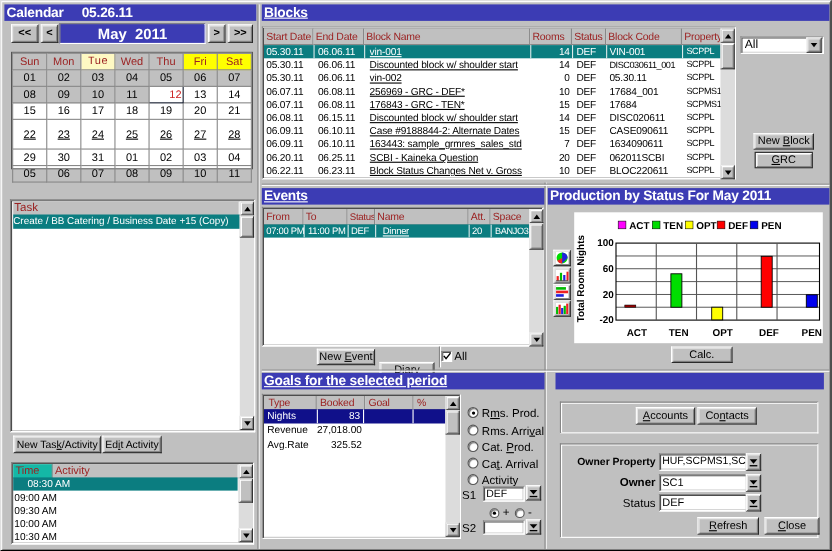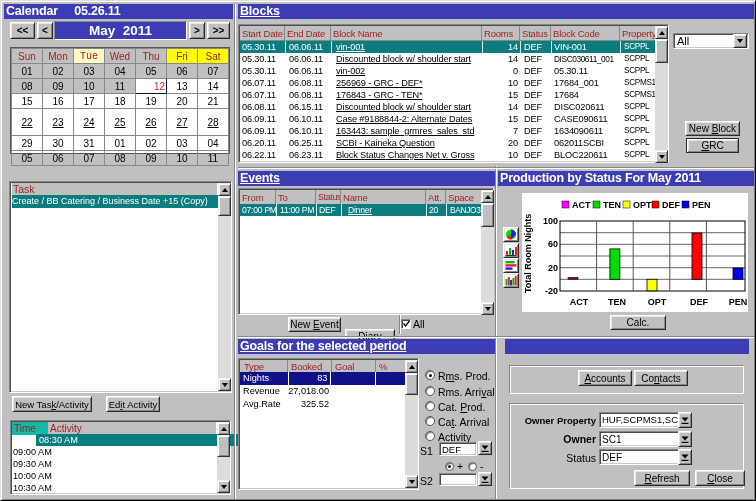--- a/index.html
+++ b/index.html
@@ -118,28 +118,28 @@
         </div>
     <div class="thumb" style="top:13px;height:20px;"></div>
     <div class="sbtn" style="bottom:0;">
           <div class="tri-dn"></div>
         </div>
   </div>
 </div>
 <div class="btn" style="left:11px;top:395px;width:80px;height:16px;font-size:9.5px;">
       <span>New Tas<u>k</u>/Activity</span>
     </div>
-<div class="btn" style="left:92px;top:395px;width:54px;height:16px;font-size:9.5px;margin-left:13px;">
+<div class="btn" style="left:92px;top:395px;width:54px;height:16px;font-size:9.5px;">
       <span>Ed<u>i</u>t Activity</span>
     </div>
 
 <div class="sunk" style="left:9px;top:419px;width:221px;height:75px;">
   <div class="cell hdrtxt" style="left:1px;top:1px;width:36px;height:13px;background:#14b8a6;border-right:1px solid #888;font-size:10px;line-height:13px;padding-left:2px;">Time</div>
   <div class="cell hdrtxt" style="left:37px;top:1px;width:168px;height:13px;background:#c0c0c0;font-size:10px;line-height:13px;padding-left:2px;">Activity</div>
-  <div class="cell teal" style="left:1px;top:13px;width:204px;height:12px;line-height:12px;padding-left:3px;margin-left:24px;">08:30 AM</div>
+  <div class="cell teal" style="left:1px;top:13px;width:204px;height:12px;line-height:12px;padding-left:13px;">08:30 AM</div>
   <div class="cell" style="left:2px;top:25px;width:100px;height:12px;line-height:12px;">09:00 AM</div>
   <div class="cell" style="left:2px;top:37px;width:100px;height:12px;line-height:12px;">09:30 AM</div>
   <div class="cell" style="left:2px;top:49px;width:100px;height:12px;line-height:12px;">10:00 AM</div>
   <div class="cell" style="left:2px;top:61px;width:100px;height:12px;line-height:12px;">10:30 AM</div>
   <div class="sb" style="left:206px;top:1px;height:71px;">
     <div class="sbtn" style="top:0;">
           <div class="tri-up"></div>
         </div>
     <div class="thumb" style="top:13px;height:22px;"></div>
     <div class="sbtn" style="bottom:0;">

